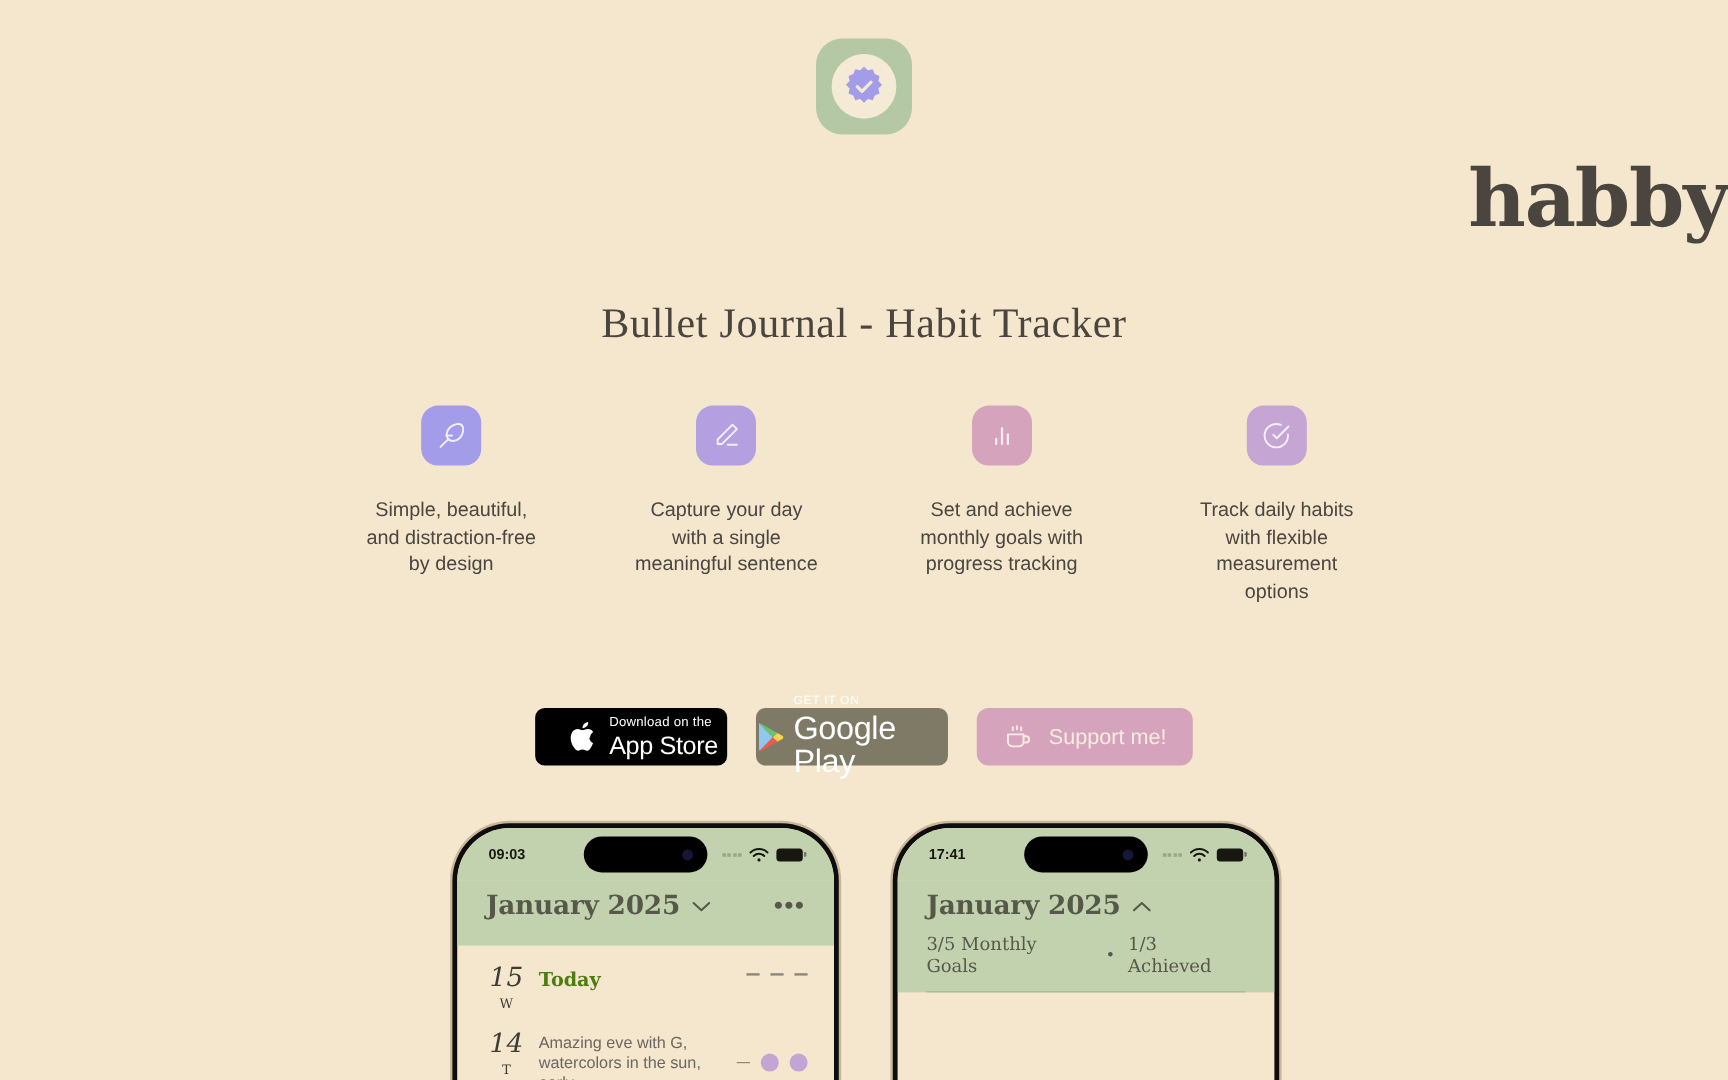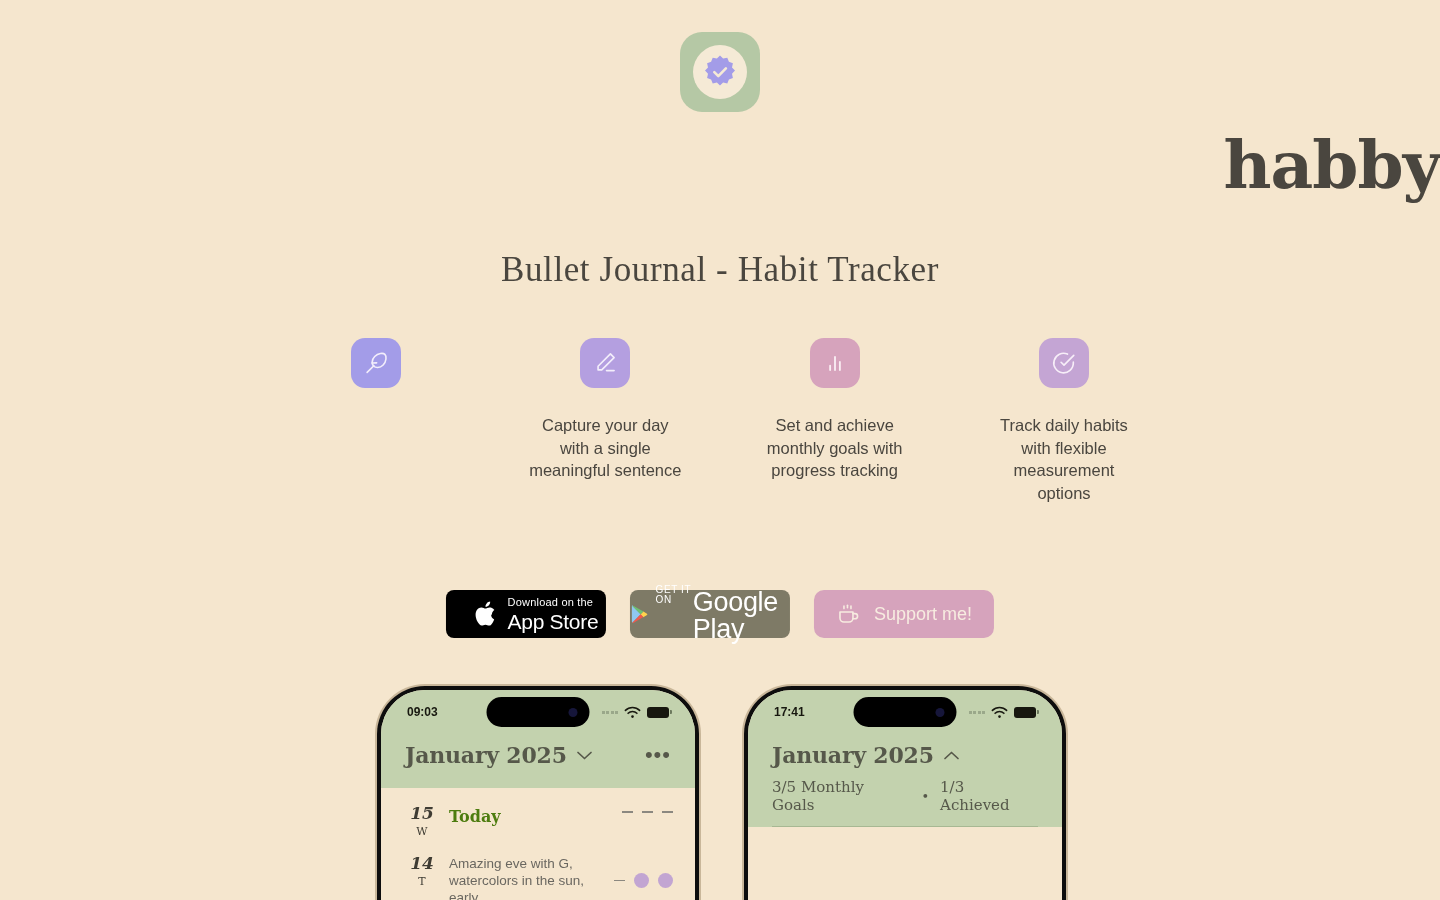--- a/index.html
+++ b/index.html
@@ -142,21 +142,21 @@
     background: #7e7a66;
     border-radius: 8px;
     display: flex;
     align-items: center;
     justify-content: center;
     gap: 8px;
     cursor: pointer;
   }
   .btn-googleplay .labels {
     display: flex;
-    flex-direction: row;
+    flex-direction: column;
     line-height: 1;
     color: #fff;
   }
   .btn-googleplay .l1 { font-size: 10px; letter-spacing: 0.6px; }
   .btn-googleplay .l2 { font-size: 27px; font-weight: 400; margin-top: 4px; letter-spacing: -0.3px; }
 
   .btn-support {
     height: 48px;
     padding: 0 22px;
     background: #d6a3bc;
@@ -276,23 +276,23 @@
     align-items: flex-start;
     padding-top: 17px;
   }
   .entry-date {
     width: 38px;
     flex: none;
     text-align: center;
     font-family: "DejaVu Serif", "Liberation Serif", serif;
   }
   .entry-day {
-    font-size: 17px;
+    font-size: 22px;
     font-style: italic;
-    font-weight: bold;
+    font-weight: normal;
     color: #3f3c33;
     line-height: 1;
   }
   .entry-dow {
     font-size: 11px;
     color: #3f3c33;
     margin-top: 3px;
   }
   .entry-main { flex: 1; padding-left: 8px; }
   .entry-title {
@@ -389,20 +389,23 @@
 <div class="features">
 
   <div class="feature">
     <div class="feature-tile" style="background:#a39ce8">
       <svg width="26" height="26" viewBox="0 0 24 24" fill="none" stroke="#f3eefb" stroke-width="1.5" stroke-linecap="round" stroke-linejoin="round">
         <path d="M20.2 4.0c1.6 1.6 1.6 6.6-1.6 9.8-3.2 3.2-7.2 2.6-8.8 1.0-1.6-1.6-2.2-5.6 1.0-8.8 3.2-3.2 7.8-3.6 9.4-2z"></path>
         <path d="M10.0 14.5L3.8 20.7"></path>
         <path d="M12.6 11.9l-4.4 .1"></path>
       </svg>
     </div>
+    <div class="feature-text">Simple, beautiful,
+and distraction-free
+by design</div>
   </div>
 
   <div class="feature">
     <div class="feature-tile" style="background:#b49fe0">
       <svg width="26" height="26" viewBox="0 0 24 24" fill="none" stroke="#f3eefb" stroke-width="1.5" stroke-linecap="round" stroke-linejoin="round">
         <path d="M17.0 3.6l3.4 3.4L9.0 18.4H5.6v-3.4z"></path>
         <path d="M13.4 19.0h7.0"></path>
       </svg>
     </div>
     <div class="feature-text">Capture your day

